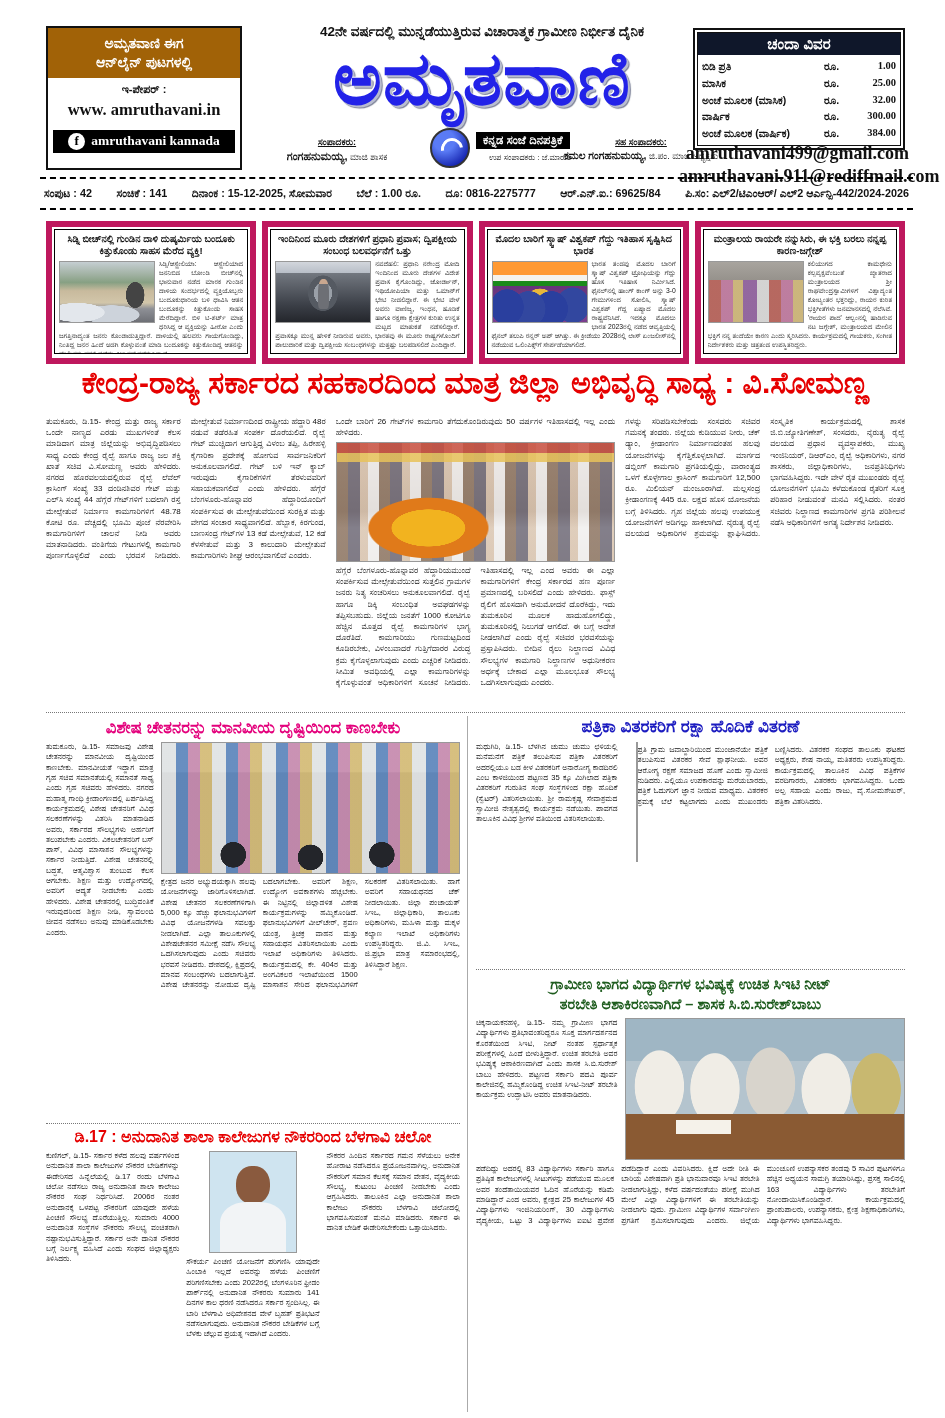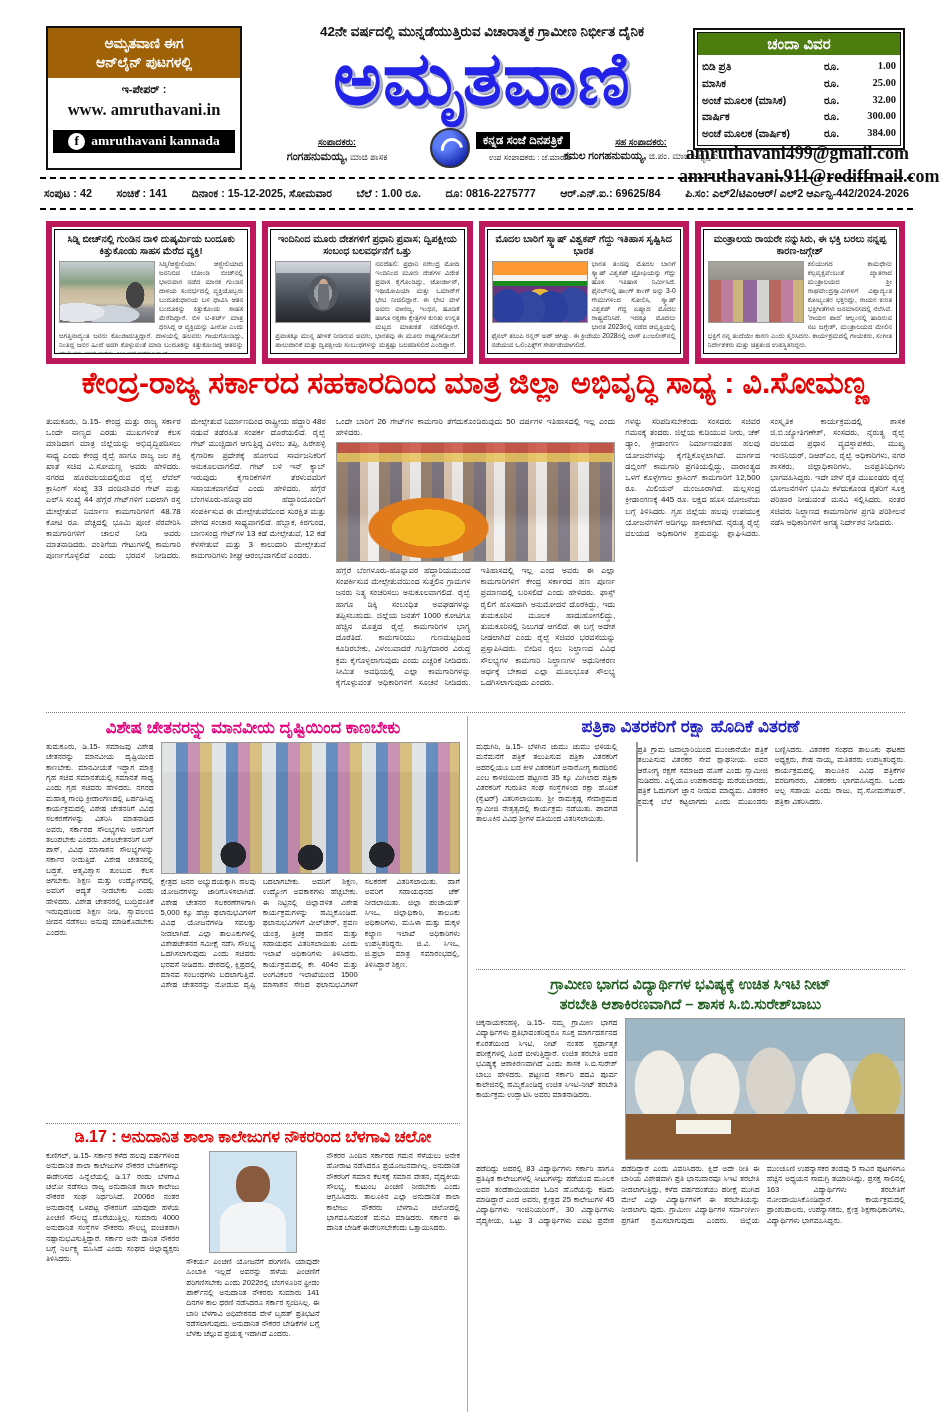--- a/index.html
+++ b/index.html
@@ -25,21 +25,21 @@
         background:radial-gradient(circle at 34% 30%,#5a7bf5 0 30%,#1a2ab4 75%,#0c1468 100%);border:2px solid #333}
   .logo::after{content:"";position:absolute;left:9px;top:8px;width:16px;height:16px;border:3px solid #fff;
         border-color:#fff transparent transparent #fff;border-radius:50%;transform:rotate(35deg)}
   .papertype{position:absolute;top:132px;left:476px;background:#000;color:#fff;font-weight:bold;font-size:11.5px;padding:2px 7px}
   .subeditor{position:absolute;top:153px;left:470px;font-size:8px;width:120px;text-align:center}
   .coeditor{position:absolute;top:136px;left:556px;width:170px;text-align:center;font-size:9px;line-height:1.35}
   .coeditor .lbl{font-weight:bold;text-decoration:underline}
   .coeditor .nm{font-weight:bold;font-size:10.5px}
   .subbox{position:absolute;top:28px;right:40px;width:204px;border:2px solid #111;padding:2px;background:#fff}
   .subbox-in{border:1px solid #111;padding:1px 4px 3px}
-  .sb-title{background:#4d7c0f;color:#fff;text-align:center;font-weight:bold;font-size:15px;padding:2px 0;margin:-1px -4px 3px}
+  .sb-title{background:#0f172a;color:#fff;text-align:center;font-weight:bold;font-size:15px;padding:2px 0;margin:-1px -4px 3px}
   .sb-row{display:flex;font-size:10.5px;font-weight:bold;line-height:1.6}
   .sb-item{flex:1}
   .sb-cur{width:26px}
   .sb-price{width:46px;text-align:right;font-family:"Liberation Serif",serif}
   .emails{position:absolute;top:142px;right:36px;width:230px;text-align:right;font-weight:bold;font-size:18px;
           font-family:Liberation Serif, serif;line-height:1.3}
   
   .infobar{position:absolute;top:177px;left:40px;right:32px;border-top:2px dashed #000;border-bottom:2px dashed #000;
            padding:8px 4px;display:flex;justify-content:space-between;font-weight:bold;font-size:10.8px;white-space:nowrap}
   

